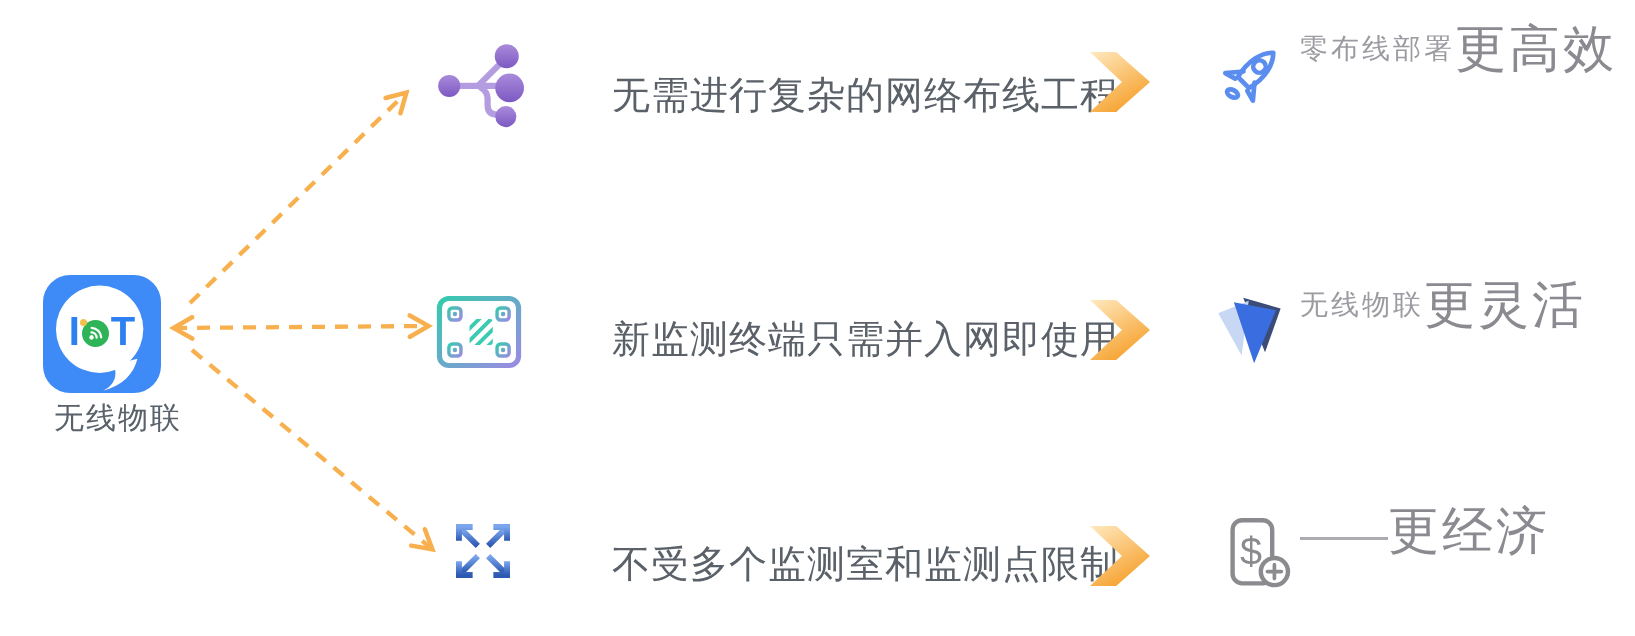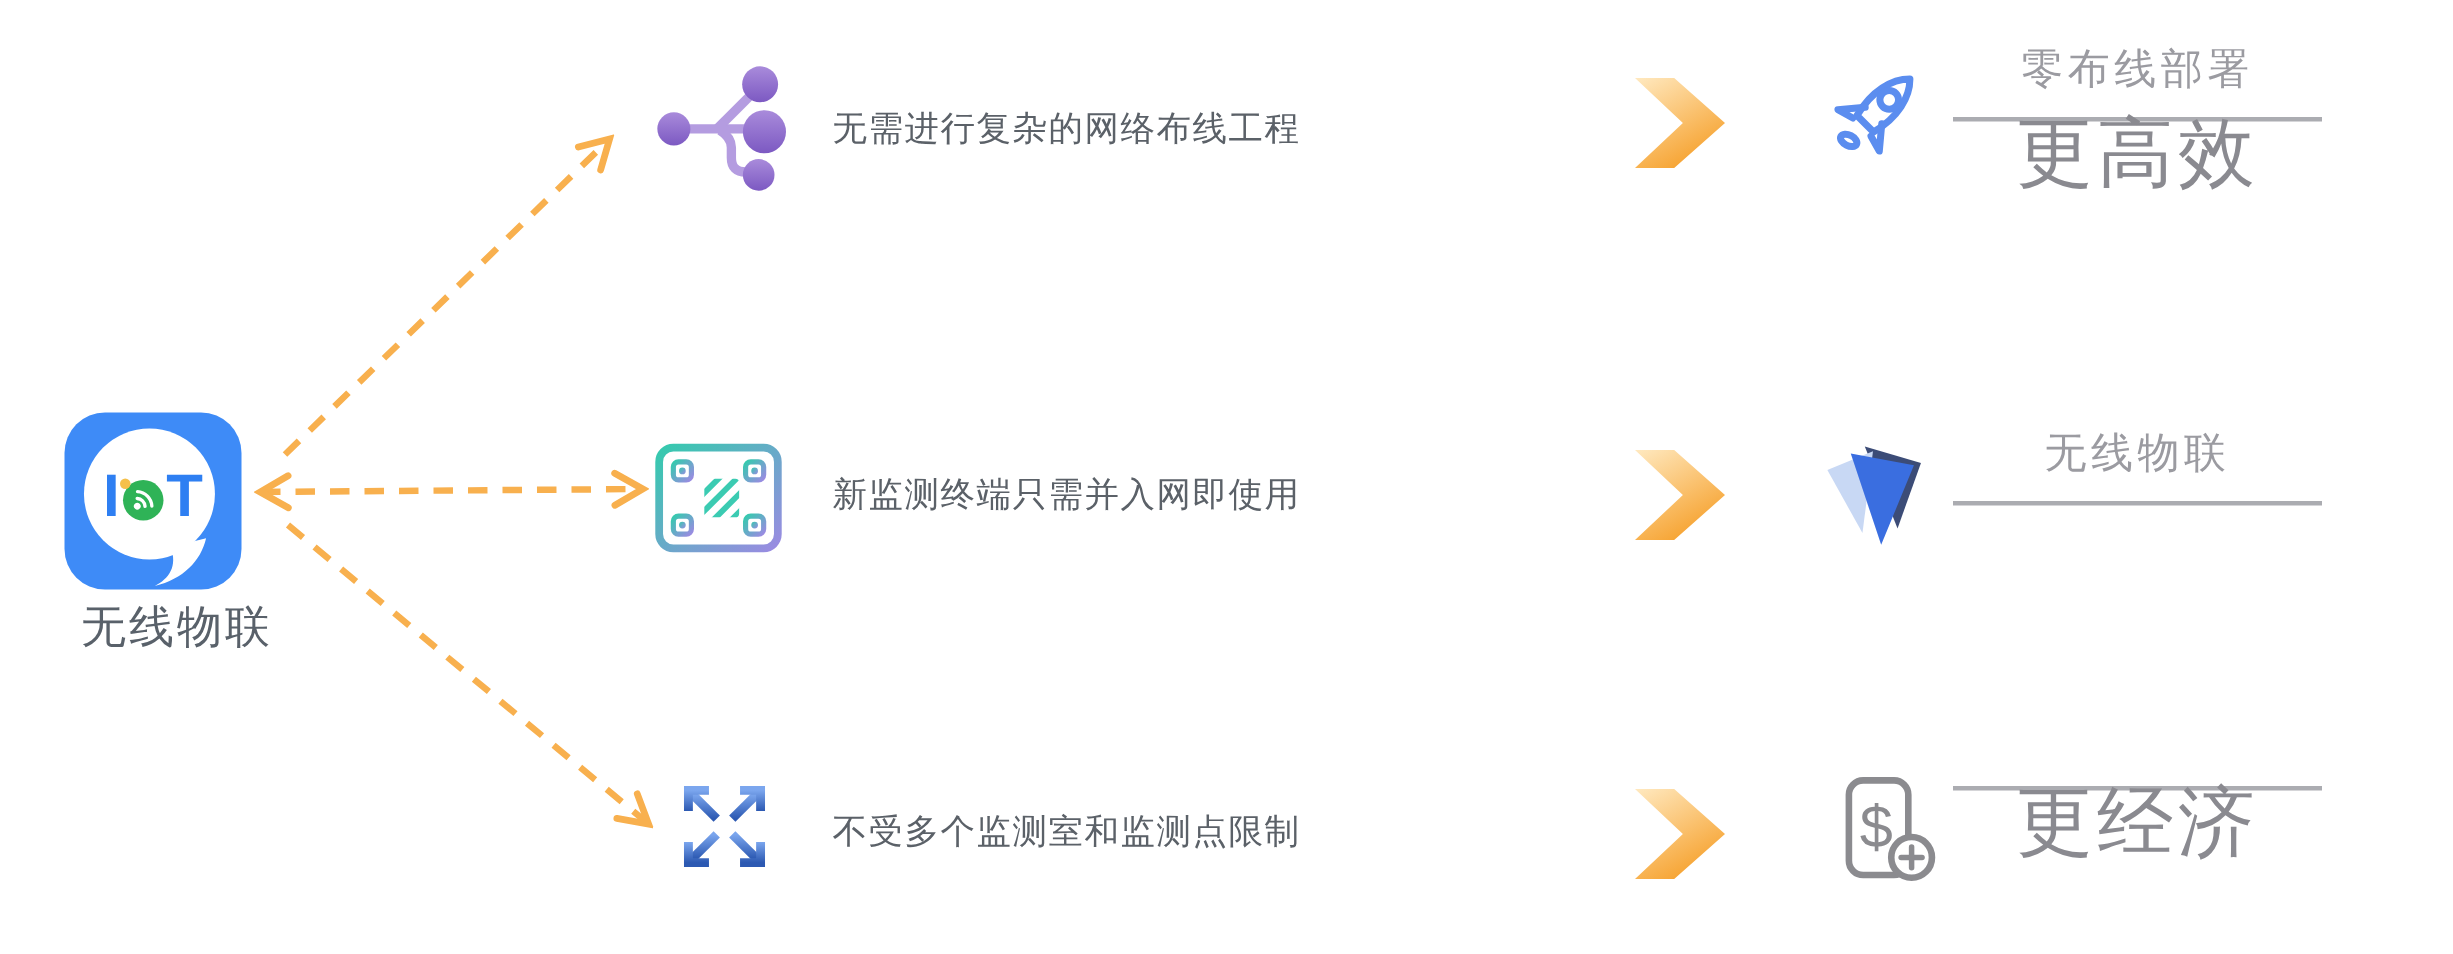--- a/index.html
+++ b/index.html
@@ -11,33 +11,33 @@
   .connectors{position:absolute;left:0;top:0;width:1635px;height:636px;pointer-events:none;}
   
   .app-icon{position:absolute;left:43px;top:275px;width:118px;height:118px;border-radius:27px;background:#3E8BF7;}
   .app-icon .bubble{position:absolute;left:0;top:0;width:118px;height:118px;}
   .iot-row{position:absolute;left:0;top:0;width:118px;height:112px;display:flex;align-items:center;justify-content:center;gap:2px;}
   .iot-letter{font-size:40px;font-weight:bold;color:#2E7FF2;line-height:1;}
   .wifi-dot{position:relative;width:27px;height:27px;border-radius:50%;background:#2FB357;margin-top:4px;}
   .wifi-dot .spark{position:absolute;left:-2px;top:-1px;width:7px;height:7px;border-radius:50%;background:#F5C04A;}
   .app-label{position:absolute;left:22px;top:398px;width:160px;text-align:right;font-size:30px;letter-spacing:2px;color:#59616A;}
   
-  .feature-text{position:absolute;left:555px;font-size:23px;letter-spacing:1px;color:#5B6168;white-space:nowrap;}
+  .feature-text{position:absolute;left:612px;font-size:38px;letter-spacing:1px;color:#5B6168;white-space:nowrap;}
   .ft1{top:70px;} .ft2{top:314px;} .ft3{top:539px;}
   
   .fi1{left:430px;top:38px;width:96px;height:92px;}
   .fi2{left:436px;top:294px;width:86px;height:76px;}
   .fi3{left:444px;top:514px;width:78px;height:74px;}
   .chev{width:60px;height:60px;left:1090px;}
   .cv1{top:52px;} .cv2{top:300px;} .cv3{top:526px;}
   .ri1{left:1208px;top:38px;width:82px;height:78px;}
   .ri2{left:1212px;top:293px;width:78px;height:78px;}
   .ri3{left:1226px;top:516px;width:66px;height:76px;}
   
-  .result{position:absolute;left:1300px;width:250px;display:flex;flex-direction:column;align-items:center;}
+  .result{position:absolute;left:1300px;width:250px;display:flex;align-items:center;}
   .rb1{top:28px;} .rb2{top:284px;} .rb3{top:510px;}
   .result .title{font-size:28px;letter-spacing:3px;color:#9B9BA1;line-height:36px;white-space:nowrap;}
   .result .divider{width:246px;height:3px;background:#ABACB1;margin-top:14px;}
   .result .label{font-size:51px;letter-spacing:3px;color:#8A8A90;line-height:42px;white-space:nowrap;}
 </style>
 </head>
 <body>
 
 <div class="canvas">
 
@@ -165,20 +165,21 @@
       <polygon points="0,0 27,0 62,31 27,62 0,62 33,31" fill="url(#cg2)"></polygon>
     </svg>
     <svg class="abs ri2" viewBox="0 0 100 100">
       <polygon points="40,6 88,20 68,76" fill="#3C4C77"></polygon>
       <polygon points="8,26 47,10 38,80" fill="#C8D8F4"></polygon>
       <polygon points="28,12 82,22 54,90" fill="#3A6EE0"></polygon>
     </svg>
     <div class="result rb2">
       <div class="title">无线物联</div>
       <div class="divider"></div>
+      <div class="label">更灵活</div>
     </div>
   </div>
 
   <div>
     <svg class="abs fi3" viewBox="0 0 100 100">
       <defs>
         <linearGradient id="bg" x1="0" y1="0" x2="0" y2="1">
           <stop offset="0" stop-color="#7BA6EE"></stop>
             <stop offset="1" stop-color="#2C59B2"></stop>
         </linearGradient>

